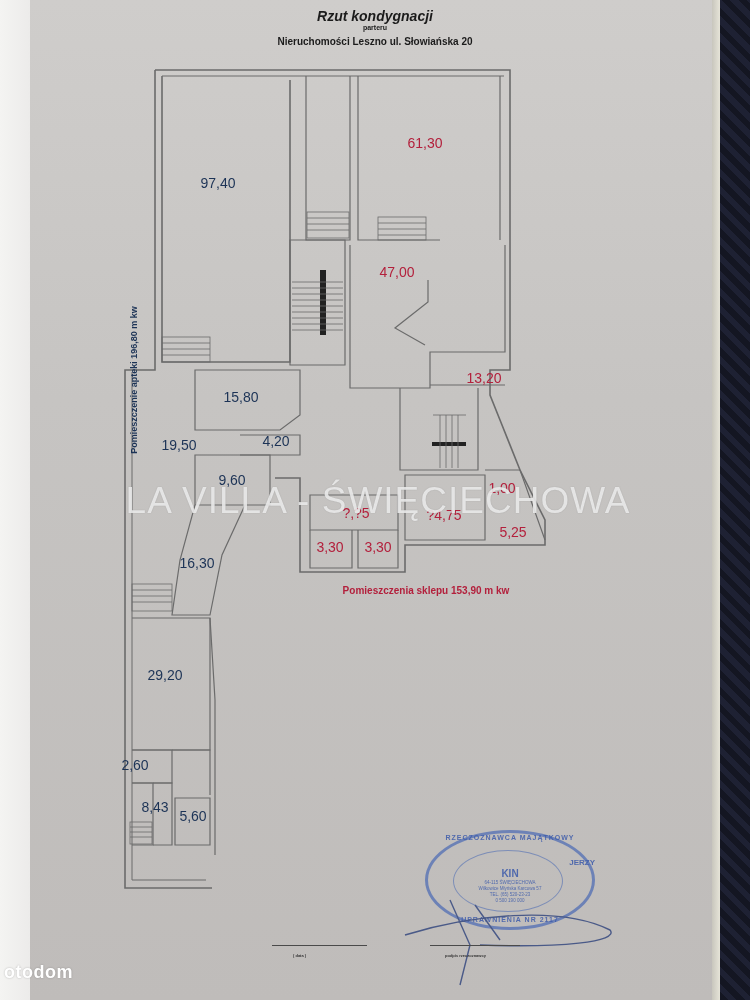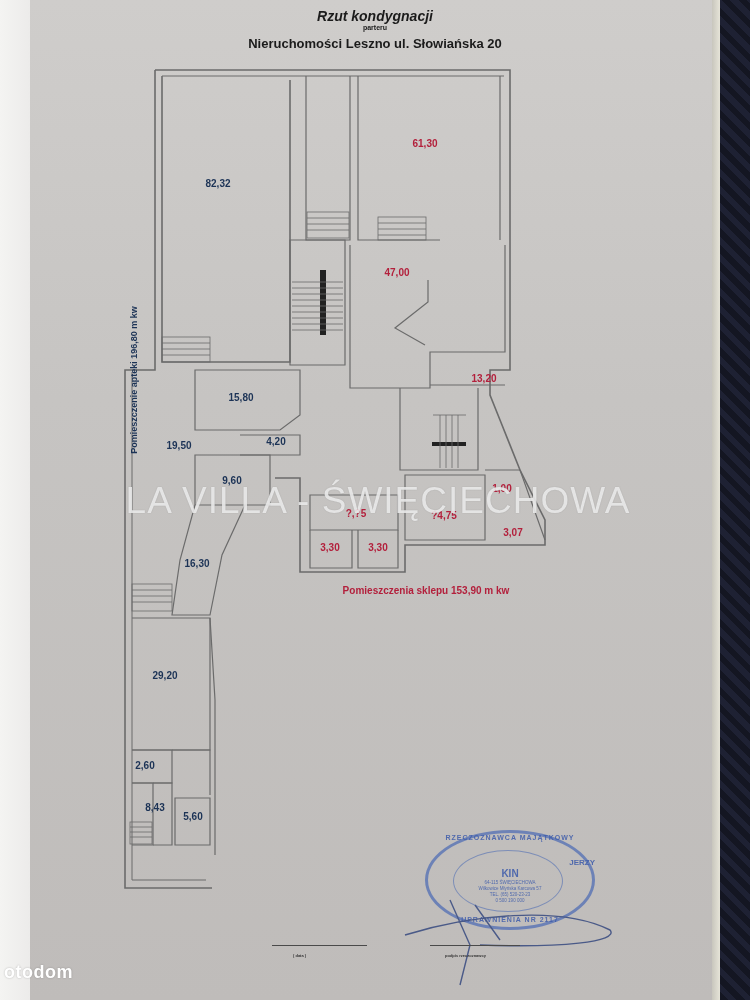--- a/index.html
+++ b/index.html
@@ -20,23 +20,23 @@
     position:absolute; left:712px; top:0; width:8px; height:1000px;
     background:linear-gradient(90deg,#c8c6bd,#e6e4d8);
   }
   .dark-right {
     position:absolute; left:720px; top:0; width:30px; height:1000px;
     background:repeating-linear-gradient(45deg,#141622 0 6px,#1e2133 6px 12px);
   }
   .title { position:absolute; left:0; width:750px; text-align:center; color:#1b1b1b; }
   .t1 { top:8px; font-size:14px; font-weight:bold;font-style:italic; }
   .t2 { top:24px; font-size:7px; font-weight:bold; }
-  .t3 { top:36px; font-size:13px; font-weight:bold; }
+  .t3 { top:36px; font-size:10px; font-weight:bold; }
   svg.plan { position:absolute; left:0; top:0; }
-  .area { position:absolute; font-size:10px; font-weight:bold; transform:translate(-50%,-50%); white-space:nowrap; }
+  .area { position:absolute; font-size:14px; font-weight:normal; transform:translate(-50%,-50%); white-space:nowrap; }
   .blue { color:#1c3356; }
   .red { color:#b3203c; }
   .rot-label {
     position:absolute; left:134px; top:380px; font-size:9px; font-weight:bold; color:#1c3356;
     transform:translate(-50%,-50%) rotate(-90deg); white-space:nowrap;
   }
   .shop-label { position:absolute; left:426px; top:590px; transform:translate(-50%,-50%); font-size:10px; font-weight:bold; color:#b3203c; white-space:nowrap; }
   .watermark {
     position:absolute; left:378px; top:501px; transform:translate(-50%,-50%);
     font-size:37px; color:rgba(250,250,250,0.78); white-space:nowrap; letter-spacing:1px;
@@ -156,38 +156,38 @@
   <path d="M153 783 L172 783 L172 845 L153 845" stroke-width="1.2"></path>
   <path d="M175 798 L210 798 L210 845 L175 845 Z" stroke-width="1.2"></path>
   <g stroke-width="0.8">
     <rect x="130" y="822" width="22" height="22"></rect>
     <line x1="130" y1="827" x2="152" y2="827"></line>
       <line x1="130" y1="832" x2="152" y2="832"></line>
       <line x1="130" y1="837" x2="152" y2="837"></line>
   </g>
 </svg>
 
-<div class="area blue" style="left:218px;top:183px">82,32</div>
+<div class="area blue" style="left:218px;top:183px">97,40</div>
 <div class="area blue" style="left:241px;top:397px">15,80</div>
 <div class="area blue" style="left:179px;top:445px">19,50</div>
 <div class="area blue" style="left:276px;top:441px">4,20</div>
 <div class="area blue" style="left:232px;top:480px">9,60</div>
 <div class="area blue" style="left:197px;top:563px">16,30</div>
 <div class="area blue" style="left:165px;top:675px">29,20</div>
-<div class="area blue" style="left:145px;top:765px">2,60</div>
+<div class="area blue" style="left:135px;top:765px">2,60</div>
 <div class="area blue" style="left:155px;top:807px">8,43</div>
 <div class="area blue" style="left:193px;top:816px">5,60</div>
 
 <div class="area red" style="left:425px;top:143px">61,30</div>
 <div class="area red" style="left:397px;top:272px">47,00</div>
 <div class="area red" style="left:484px;top:378px">13,20</div>
 <div class="area red" style="left:502px;top:488px">1,00</div>
 <div class="area red" style="left:356px;top:513px">?,?5</div>
 <div class="area red" style="left:444px;top:515px">?4,75</div>
-<div class="area red" style="left:513px;top:532px">3,07</div>
+<div class="area red" style="left:513px;top:532px">5,25</div>
 <div class="area red" style="left:330px;top:547px">3,30</div>
 <div class="area red" style="left:378px;top:547px">3,30</div>
 
 <div class="rot-label">Pomieszczenie apteki  196,80 m kw</div>
 <div class="shop-label">Pomieszczenia sklepu   153,90 m kw</div>
 
 <div class="watermark">LA VILLA - ŚWIĘCIECHOWA</div>
 
 <div class="stamp">
   <div class="stamp-ring"></div>

